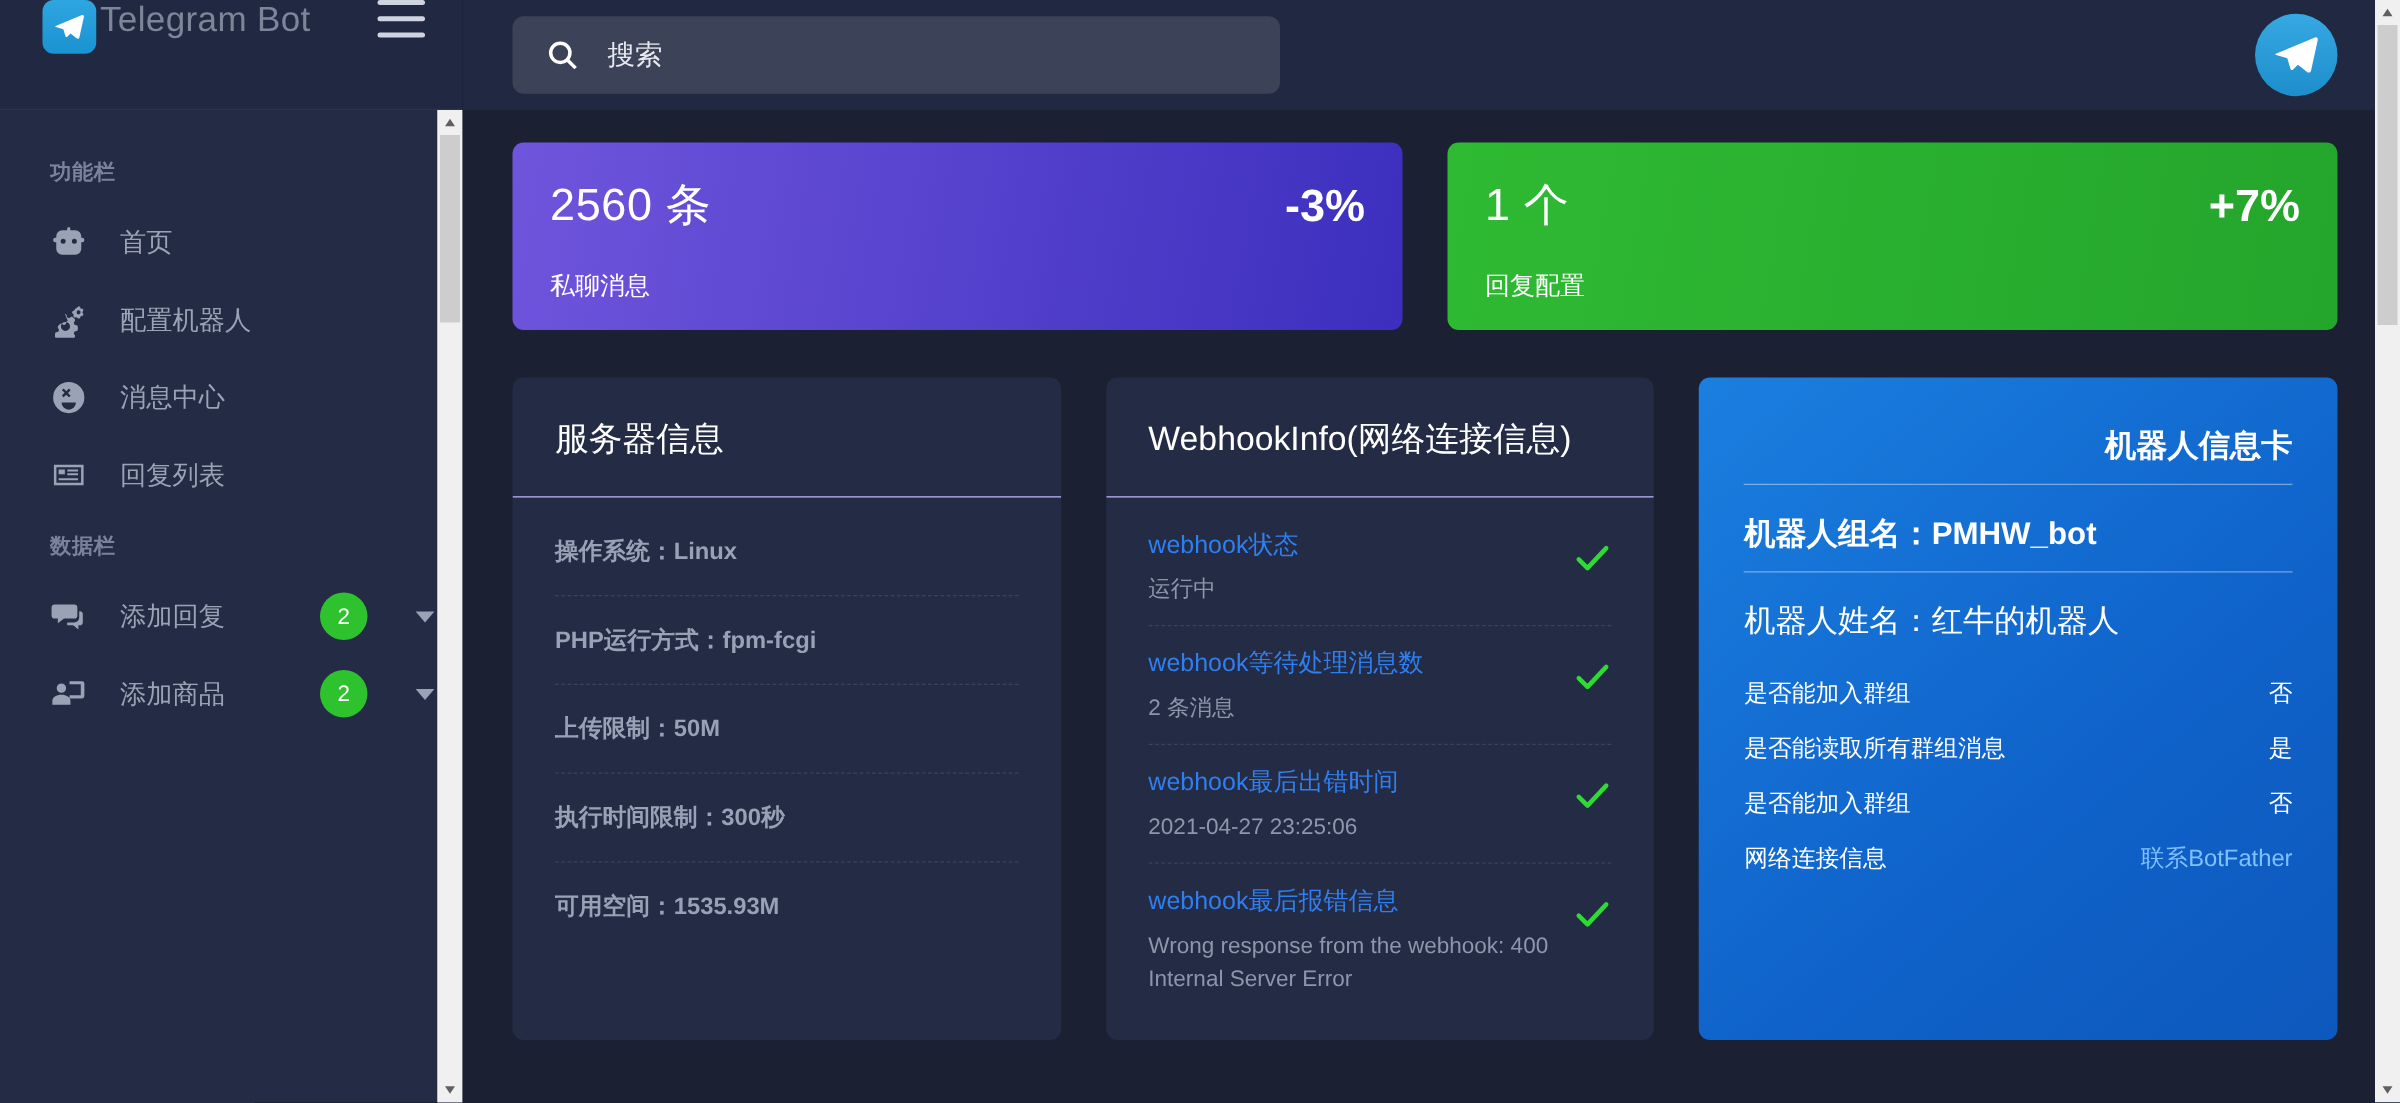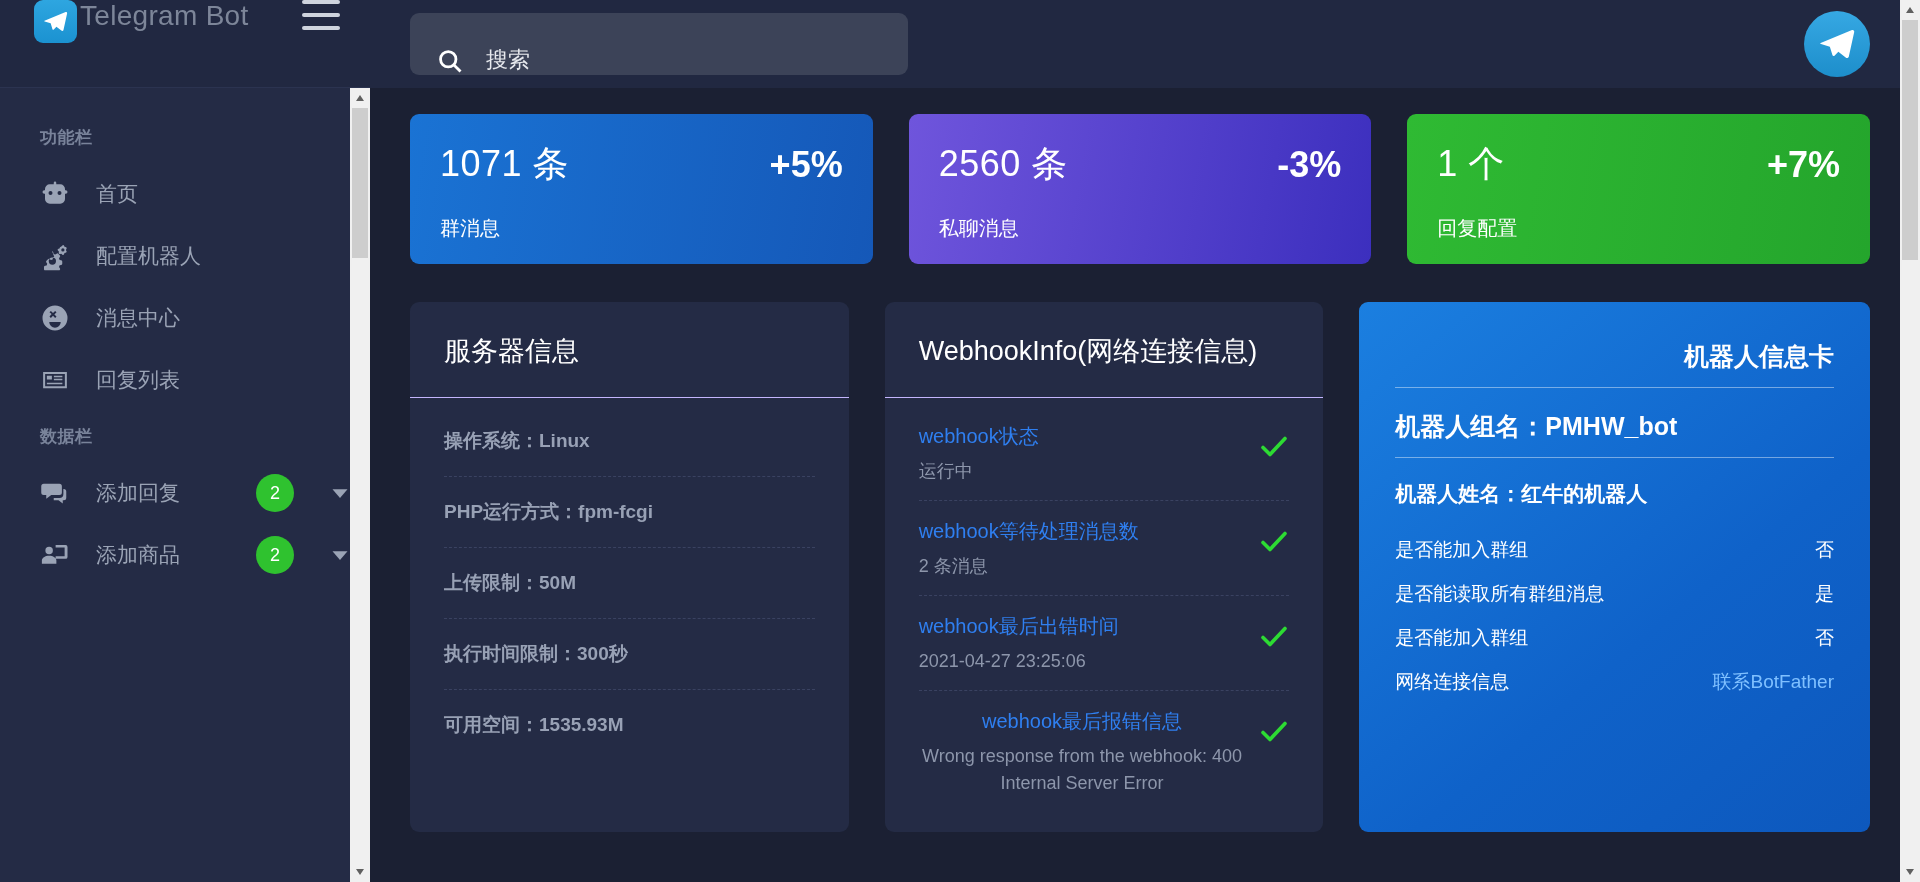--- a/index.html
+++ b/index.html
@@ -89,23 +89,23 @@
     display: flex; flex-direction: column; position: relative;
     overflow: hidden;
   }
   .topbar {
     height: 88px; min-height: 88px;
     background: #212841;
     display: flex; align-items: center;
     padding: 0 50px 0 40px;
   }
   .search-box {
-    width: 498px; height: 62px; background: #3c4358;
+    width: 614px; height: 62px; background: #3c4358;
     border-radius: 9px;
-    display: flex; align-items: flex-end; gap: 22px;
+    display: flex; align-items: center; gap: 22px;
     padding: 0 26px; cursor: text;
   }
   .search-ico { width: 28px; height: 28px; flex:0 0 auto; }
   .search-ico svg { width: 28px; height: 28px; stroke: #ffffff; fill: none; stroke-width: 2.4; }
   .search-text { color: #e7e9ee; font-size: 22px; }
   .topbar-spacer { flex: 1; }
   .avatar {
     width: 66px; height: 66px; border-radius: 50%;
     background: linear-gradient(180deg,#36a8e3 0%,#1d8ecb 100%);
     display:flex; align-items:center; justify-content:center; cursor:pointer;
@@ -149,37 +149,37 @@
     border-bottom: 1px dashed #3a4261;
   }
   .srv-item:last-child { border-bottom: none; }
 
   
   .wh-item {
     display: flex; align-items: flex-start; gap: 14px;
     padding: 16px 0 16px 0;
     border-bottom: 1px dashed #3a4261;
   }
-  .wh-item:last-child { border-bottom: none; text-align: center; }
+  .wh-item:last-child { border-bottom: none; }
   .wh-main { flex: 1; min-width: 0; }
   .wh-key { color: #2f7ff0; font-size: 20px; line-height: 1.4; }
   .wh-val { color: #8d96ab; font-size: 18px; margin-top: 8px; line-height: 1.45; }
   .wh-check { width: 30px; flex: 0 0 auto; display: flex; align-items: center; justify-content: center; padding-top: 14px; }
   .wh-check svg { width: 26px; height: 22px; }
 
   
   .bot-card {
     flex: 1; border-radius: 9px; min-height: 470px;
     background: linear-gradient(140deg,#1b7fe0 0%,#0f62c9 60%,#0d58bd 100%);
     padding: 38px 36px 26px 36px; color: #fff;
   }
   .bot-h1 { font-size: 25px; font-weight: 700; padding-bottom: 14px; text-align: right; }
   .bot-rule { height: 1px; background: rgba(255,255,255,.42); margin-bottom: 22px; }
   .bot-h2 { font-size: 25px; font-weight: 700; padding-bottom: 14px; }
-  .bot-h3 { font-size: 21px; font-weight: 700; margin-top: 6px; margin-bottom: 20px; }
+  .bot-h3 { font-size: 25px; font-weight: 400; margin-top: 6px; margin-bottom: 20px; }
   .bot-row {
     display: flex; align-items: center; justify-content: space-between;
     padding: 9px 0; font-size: 19px;
   }
   .bot-row-k { color: #ffffff; }
   .bot-row-v { color: #ffffff; }
   .bot-link { color: #7fc0ff; cursor: pointer; }
 
   
   .main-scrollbar {
@@ -319,27 +319,20 @@
         <svg viewBox="0 0 24 24">
             <path d="M2.2 11.4 21 3.6c.8-.3 1.6.4 1.3 1.3l-3.2 14.6c-.2.9-1.2 1.2-1.9.6l-4.4-3.4-2.3 2.3c-.4.4-1 .3-1.2-.2l-1.6-5.2L2.4 12c-.6-.2-.6-.4-.2-.6z" fill="#ffffff"></path>
           </svg>
       </div>
     </div>
 
     <div class="content">
 
       <div class="stat-row">
 
-        <div class="stat-card blue">
-          <div class="stat-top">
-            <span class="stat-value">1071 条</span>
-            <span class="stat-delta">+5%</span>
-          </div>
-          <div class="stat-label">群消息</div>
-        </div>
 
         <div class="stat-card purple">
           <div class="stat-top">
             <span class="stat-value">2560 条</span>
             <span class="stat-delta">-3%</span>
           </div>
           <div class="stat-label">私聊消息</div>
         </div>
 
         <div class="stat-card green">

